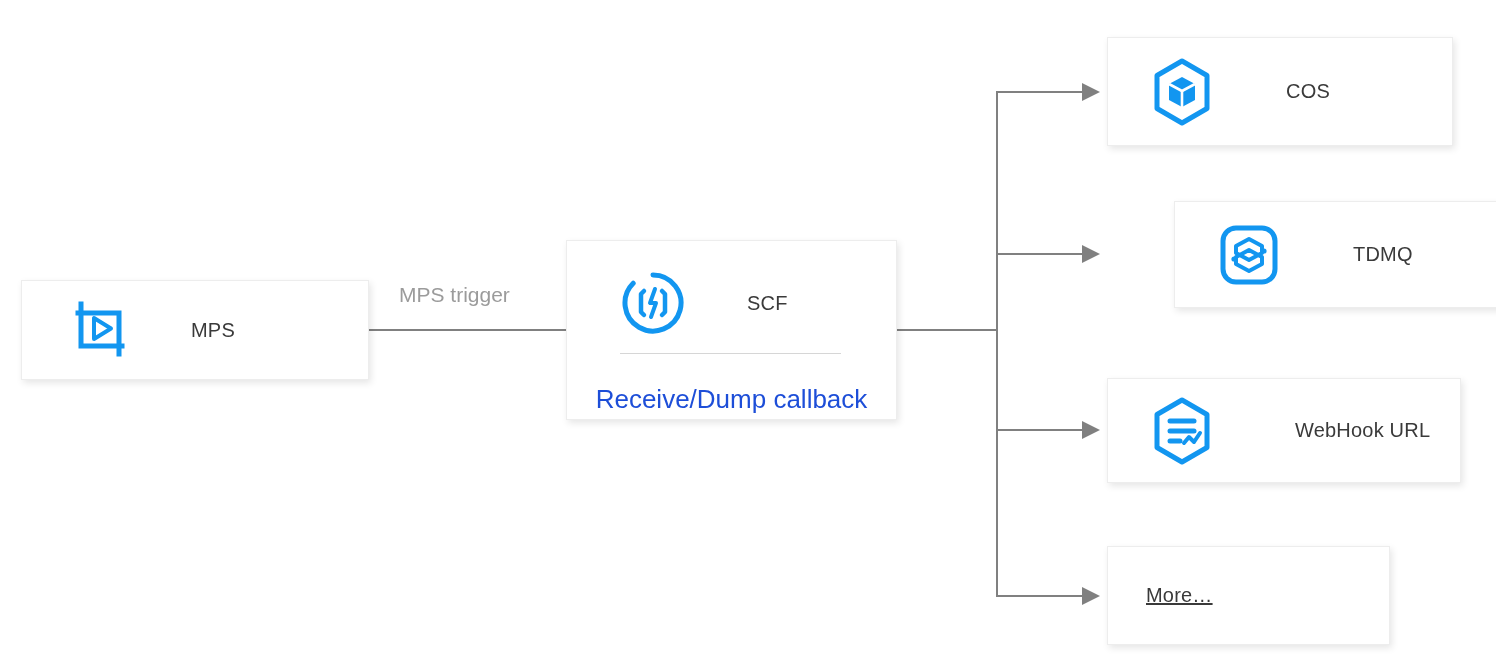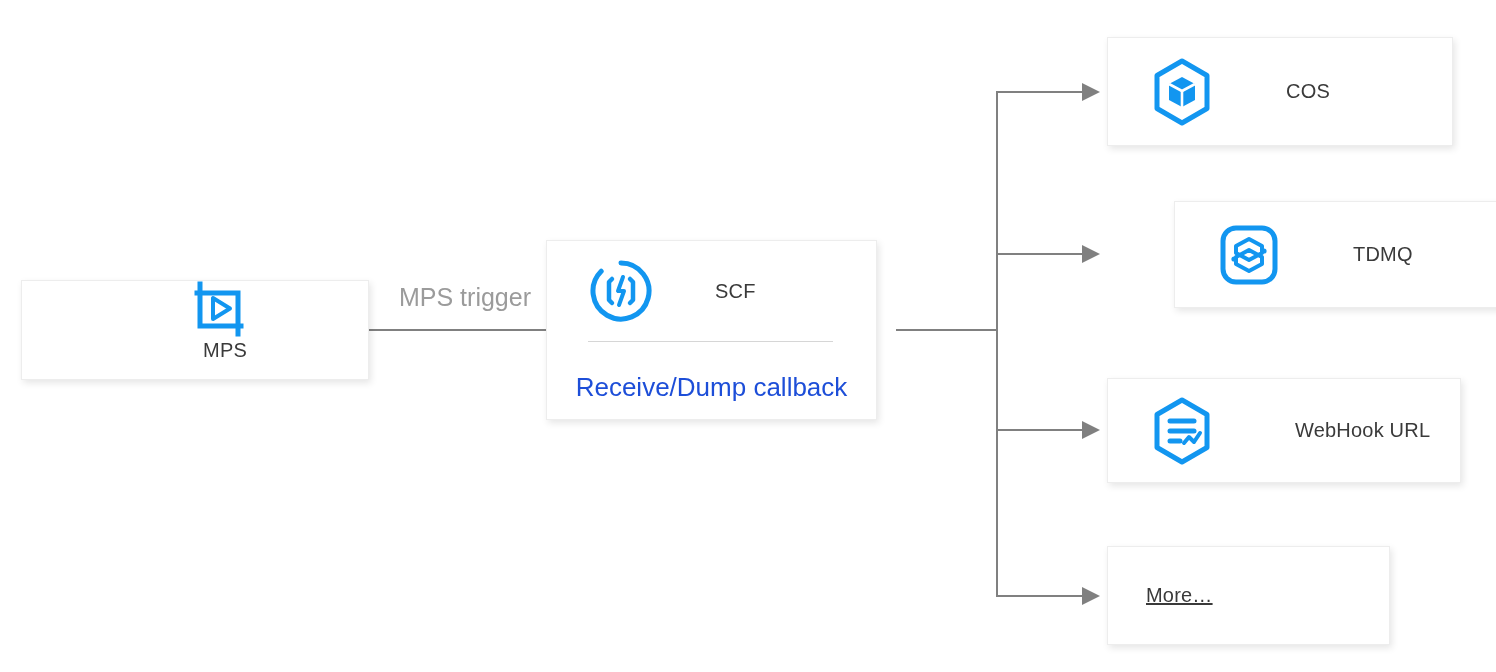--- a/index.html
+++ b/index.html
@@ -42,33 +42,32 @@
     letter-spacing: 0.2px;
     white-space: nowrap;
   }
 
   
   #node-mps {
     left: 21px;
     top: 280px;
     width: 348px;
     height: 100px;
-    flex-direction: column;
   }
   #node-mps .node-icon { margin-left: 47px; }
   #node-mps .node-label { margin-left: 60px; }
 
   
   #node-scf {
-    left: 546px;
+    left: 566px;
     top: 240px;
     width: 331px;
     height: 180px;
     display: block;
-    padding: 0;
+    padding: 12px;
   }
   #scf-top {
     display: flex;
     align-items: center;
     height: 100px;
   }
   #scf-top .node-icon { margin-left: 41px; }
   #scf-top .node-label { margin-left: 61px; }
   #scf-divider {
     height: 1px;
@@ -137,21 +136,21 @@
   #edge-mps-scf {
     left: 369px;
     top: 329px;
     width: 198px;
   }
   #label-mps-trigger {
     position: absolute;
     left: 399px;
     top: 283px;
     color: #9b9b9b;
-    font-size: 25px;
+    font-size: 21px;
     white-space: nowrap;
     z-index: 2;
   }
 
   
   #edge-scf-trunk {
     left: 896px;
     top: 329px;
     width: 101px;
   }

